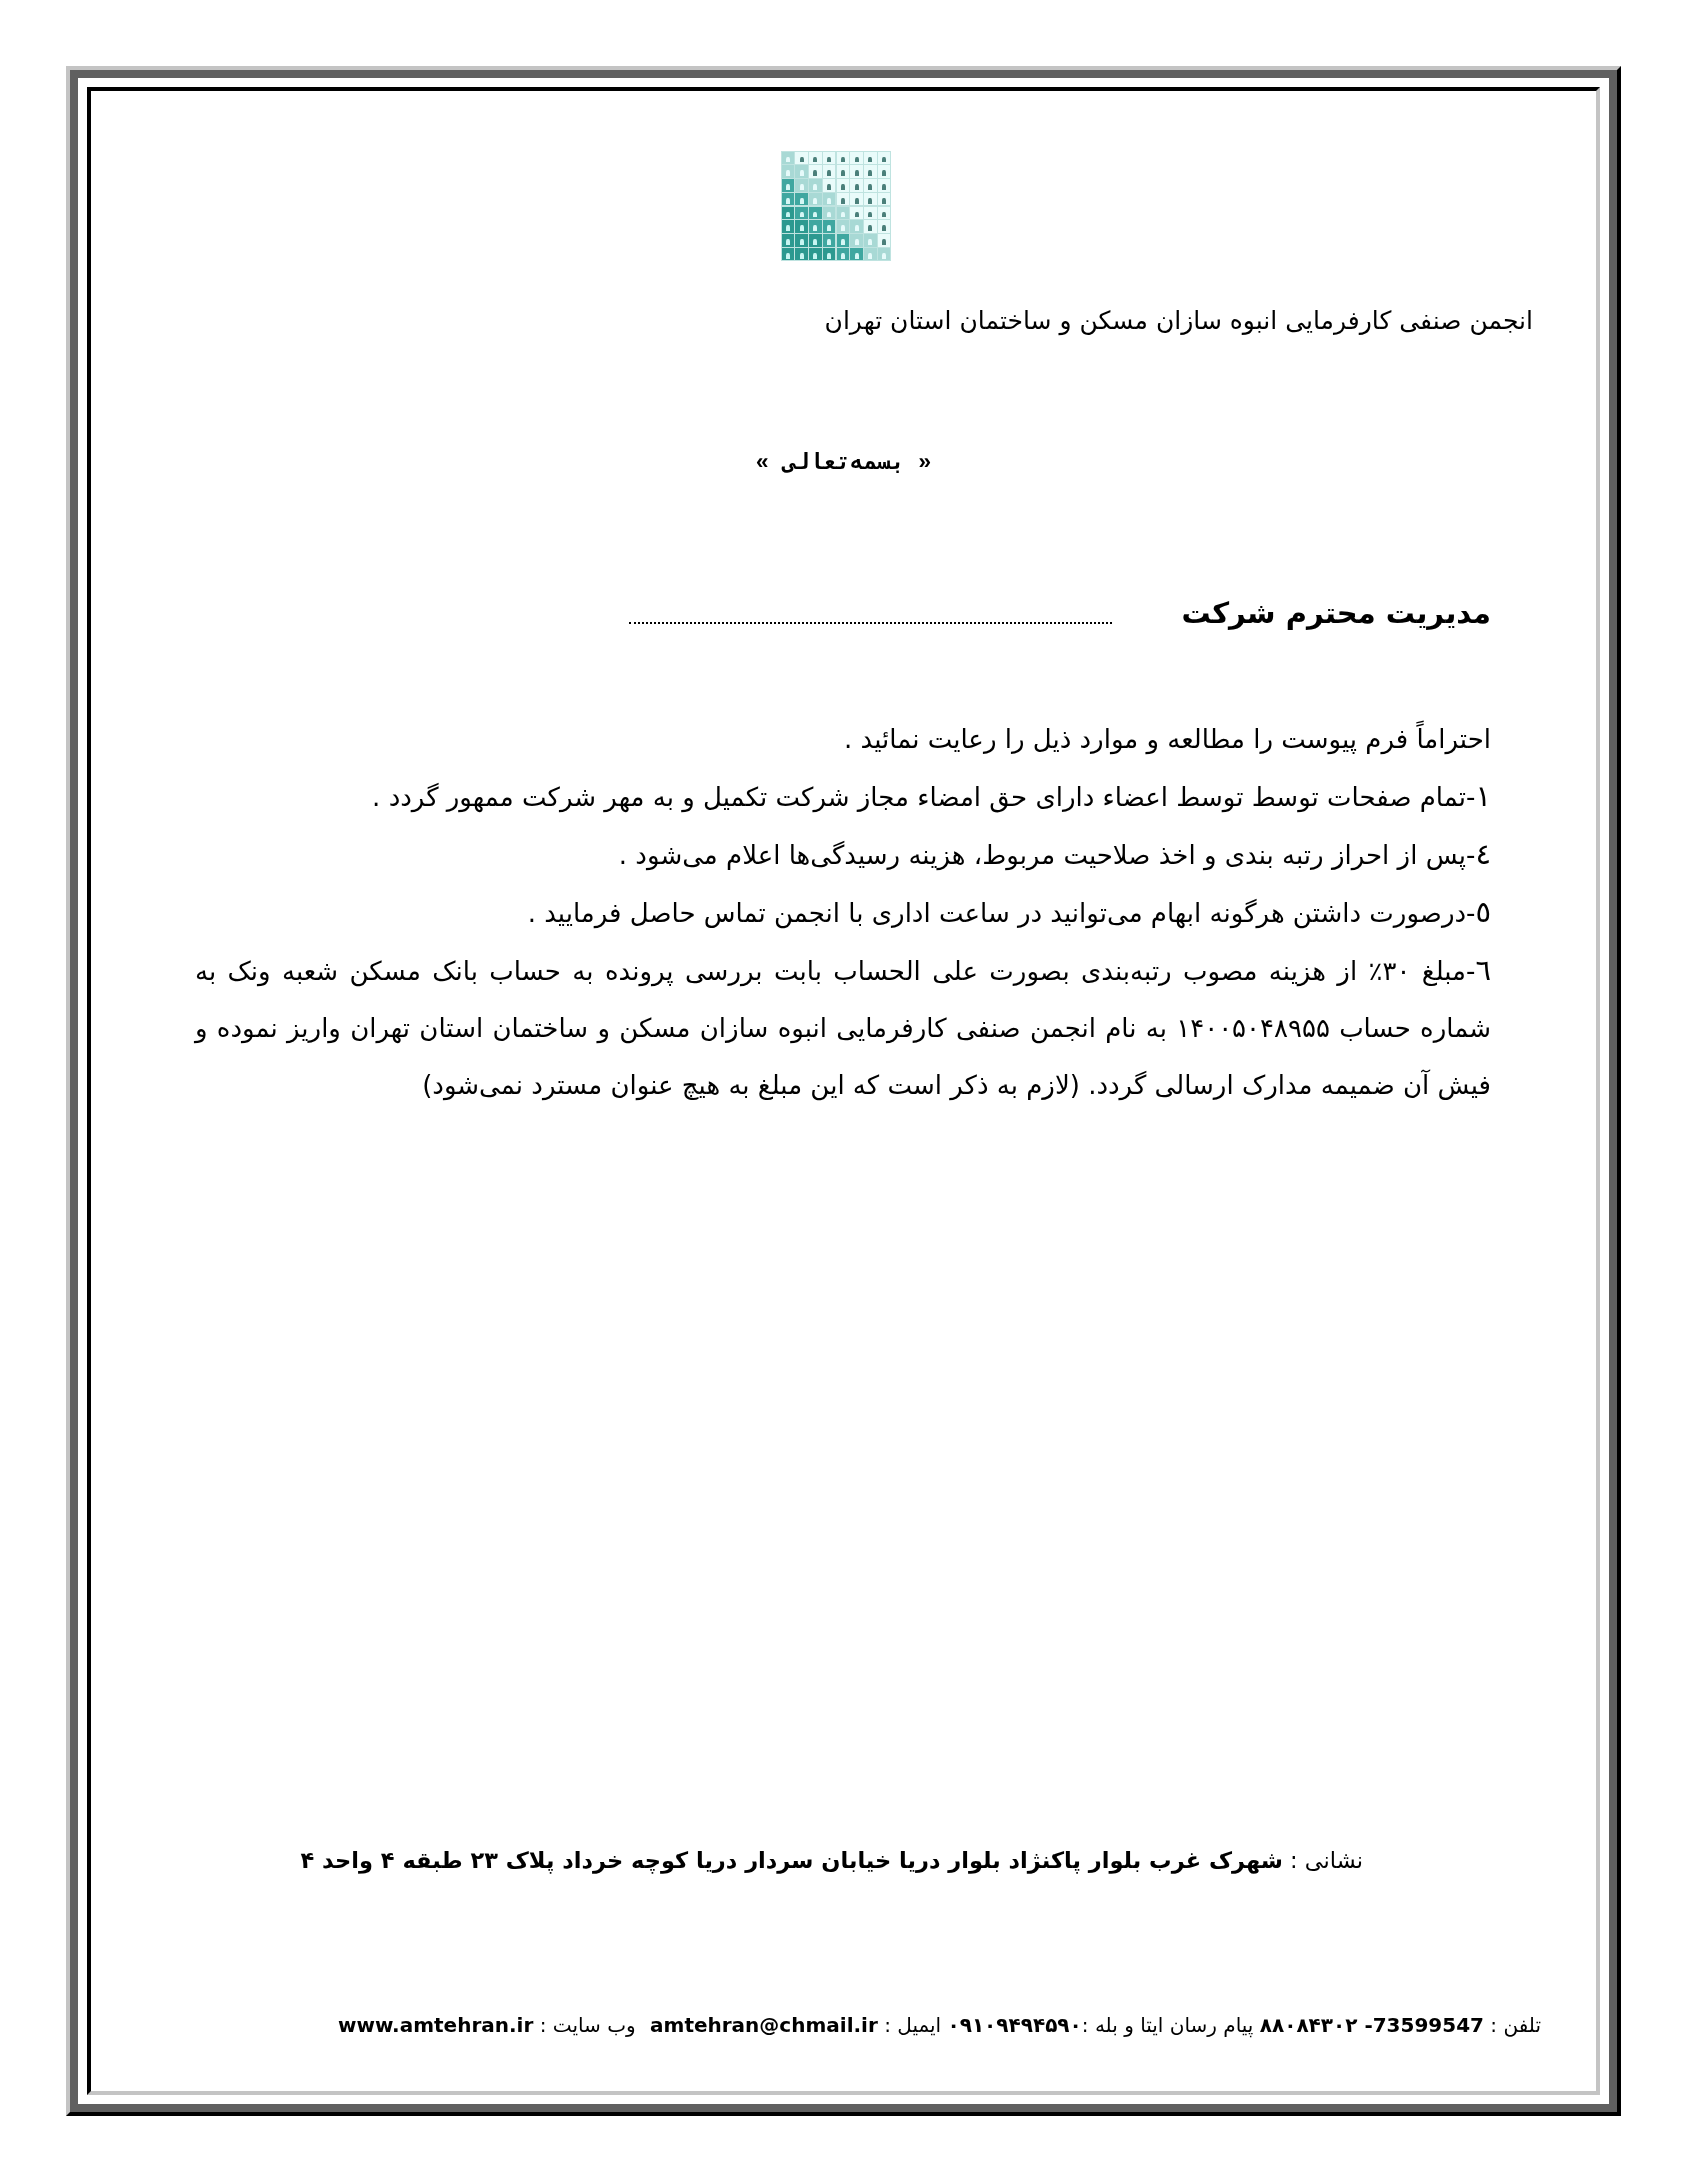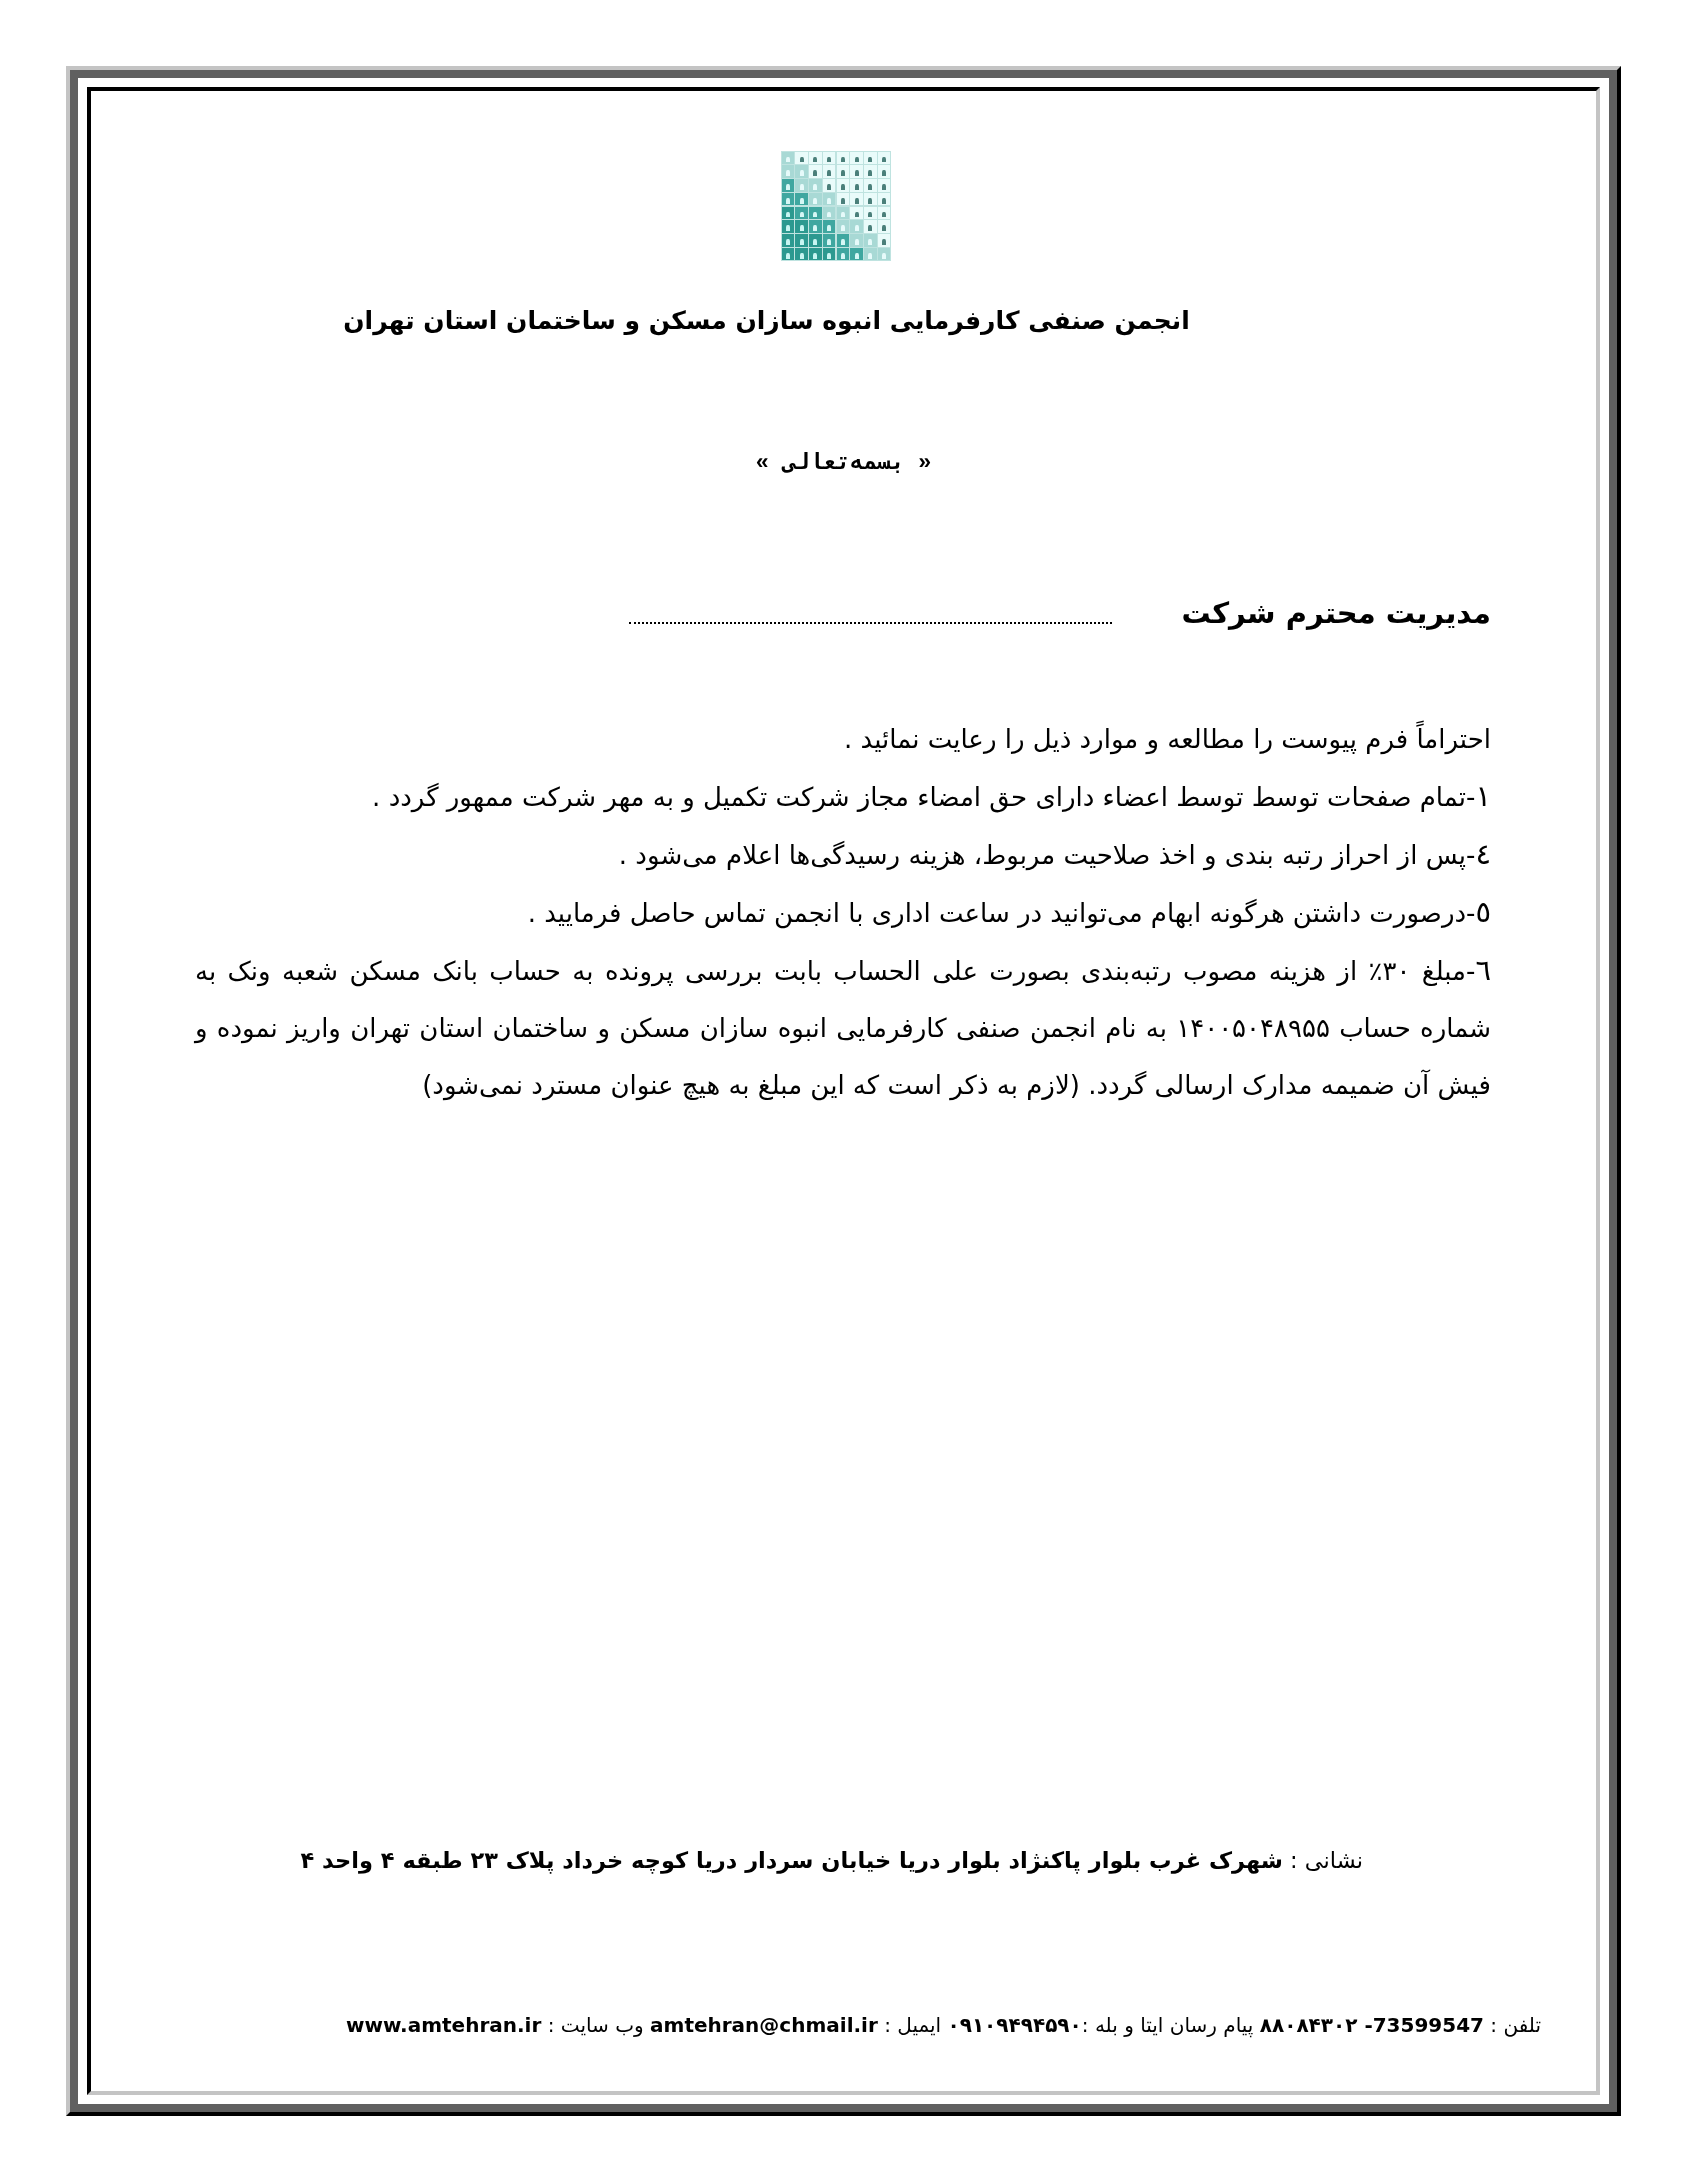--- a/index.html
+++ b/index.html
@@ -74,23 +74,23 @@
     .logo .tile.t2 { background: #3fa7a0; }
     .logo .tile.t2::after { background: #d6f7f5; }
     .logo .tile.t3 { background: #2c9990; }
     .logo .tile.t3::after { background: #c8f5f2; }
 
     
     .org-title {
       position: absolute;
       left: 0; width: 1533px;
       top: 301px;
-      text-align: center;
-      font-family: "DejaVu Sans", sans-serif;
-      font-weight: bold;
+      text-align: right;
+      font-family: "DejaVu Sans", sans-serif;
+      font-weight: normal;
       font-size: 25px;
       line-height: 40px;
     }
     .invocation {
       position: absolute;
       left: 0; width: 1687px;
       top: 443px;
       text-align: center;
       font-family: Liberation Mono, monospace;
       font-weight: bold;
@@ -157,21 +157,21 @@
       left: 205px;
       width: 1336px;
       top: 2005px;
       text-align: right;
       font-family: "DejaVu Sans", sans-serif;
       font-size: 20px;
       line-height: 40px;
       white-space: nowrap;
     }
     .footer-contact b { font-weight: bold; }
-    .ltr { direction: ltr; unicode-bidi: embed; }
+    .ltr { direction: ltr; unicode-bidi: embed; margin-left: 8px; }
     a.plain { color: #000000; text-decoration: none; }
   </style>
 </head>
 <body>
 
 <div class="frame-outer">
   <div class="frame-mid">
     <div class="frame-inner"></div>
   </div>
 </div>

